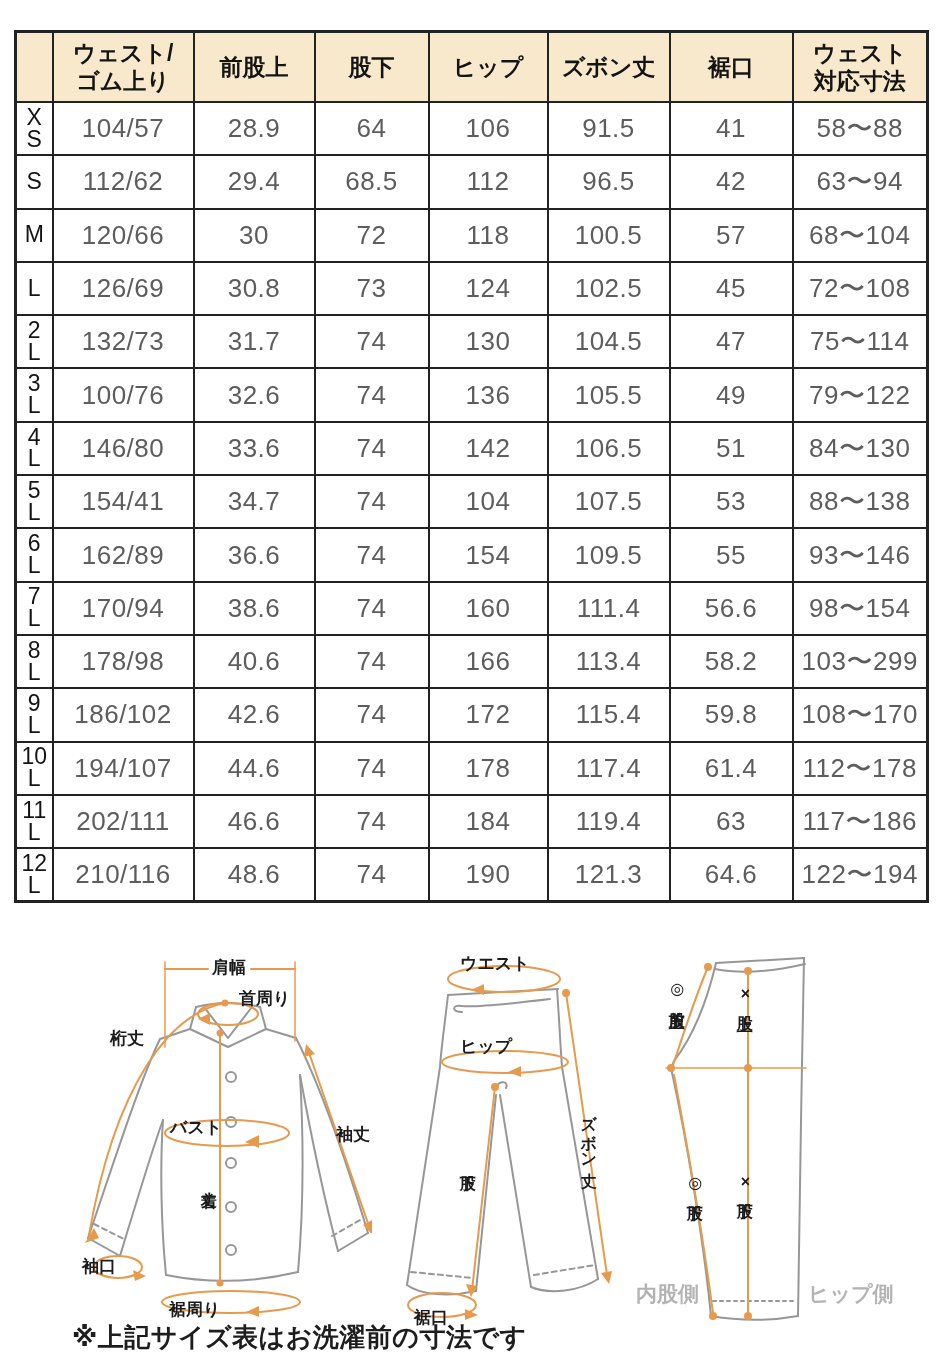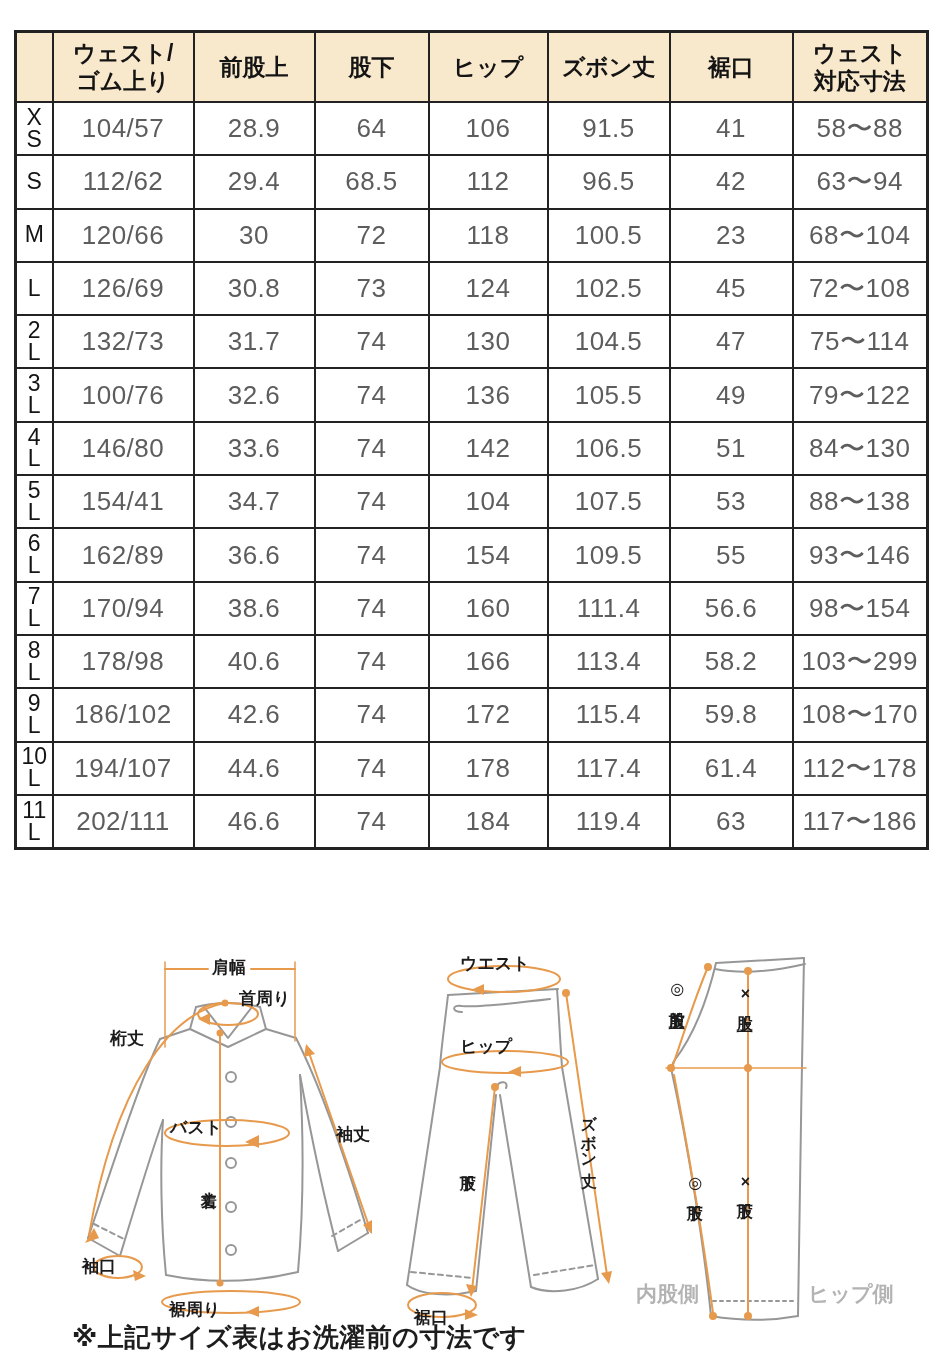--- a/index.html
+++ b/index.html
@@ -104,21 +104,21 @@
           <td>42</td>
           <td>63〜94</td>
         </tr>
         <tr>
           <th>M</th>
           <td>120/66</td>
           <td>30</td>
           <td>72</td>
           <td>118</td>
           <td>100.5</td>
-          <td>23</td>
+          <td>57</td>
           <td>68〜104</td>
         </tr>
         <tr>
           <th>L</th>
           <td>126/69</td>
           <td>30.8</td>
           <td>73</td>
           <td>124</td>
           <td>102.5</td>
           <td>45</td>
@@ -226,20 +226,31 @@
         <tr>
           <th>11
 L</th>
           <td>202/111</td>
           <td>46.6</td>
           <td>74</td>
           <td>184</td>
           <td>119.4</td>
           <td>63</td>
           <td>117〜186</td>
+        </tr>
+        <tr>
+          <th>12
+L</th>
+          <td>210/116</td>
+          <td>48.6</td>
+          <td>74</td>
+          <td>190</td>
+          <td>121.3</td>
+          <td>64.6</td>
+          <td>122〜194</td>
         </tr>
       </tbody>
   </table>
 
   <div class="diagrams">
     <svg width="940" height="425" viewBox="0 0 940 425">
 
       <g stroke="#979797" stroke-width="2" fill="none" stroke-linecap="round" stroke-linejoin="round">
 
         <path d="M 196,72 Q 228,64 260,72"></path>

